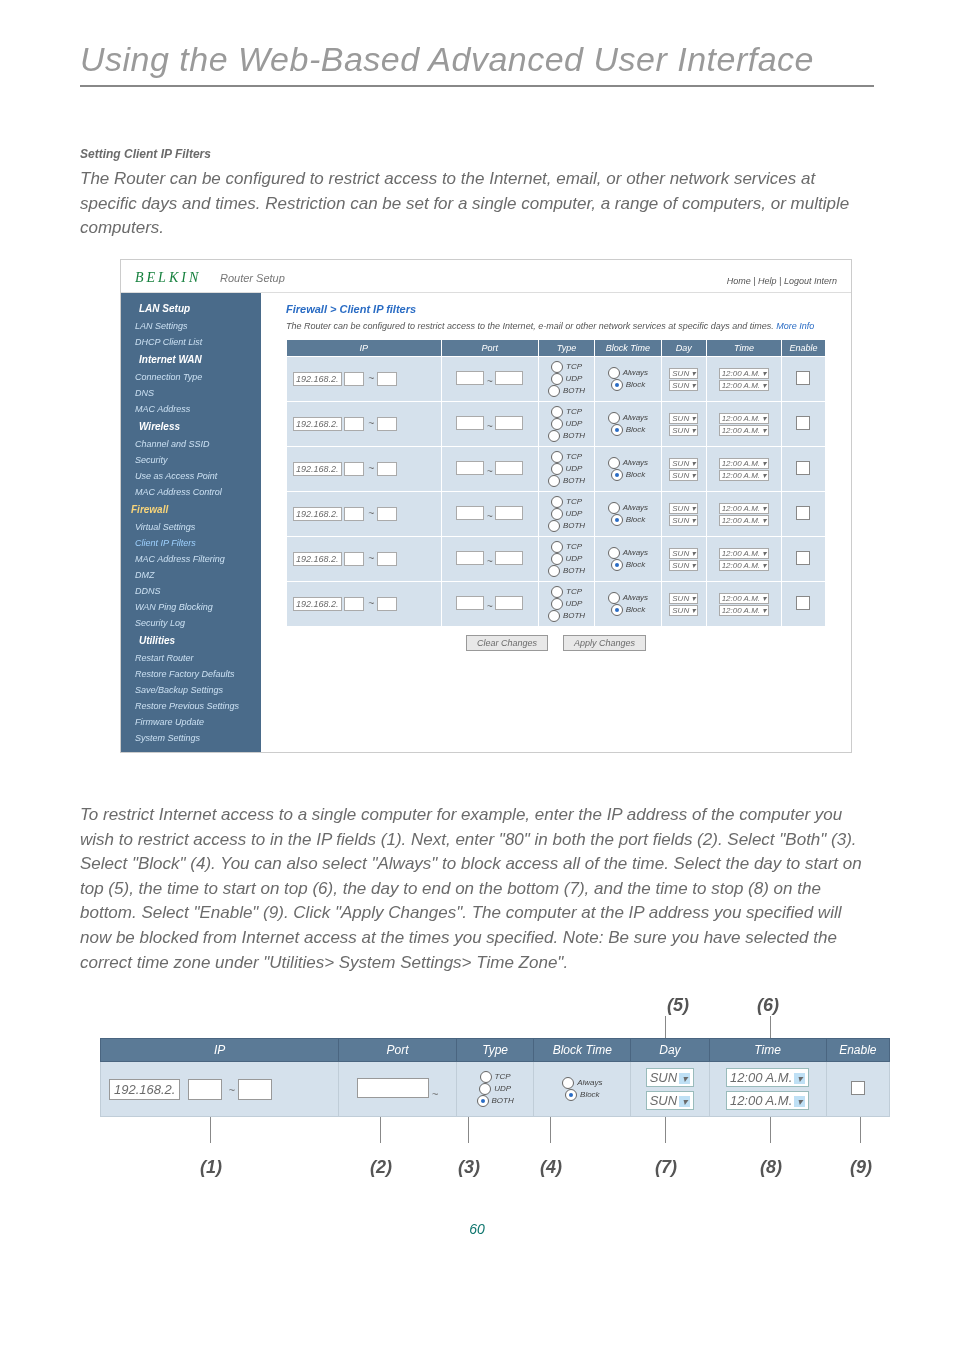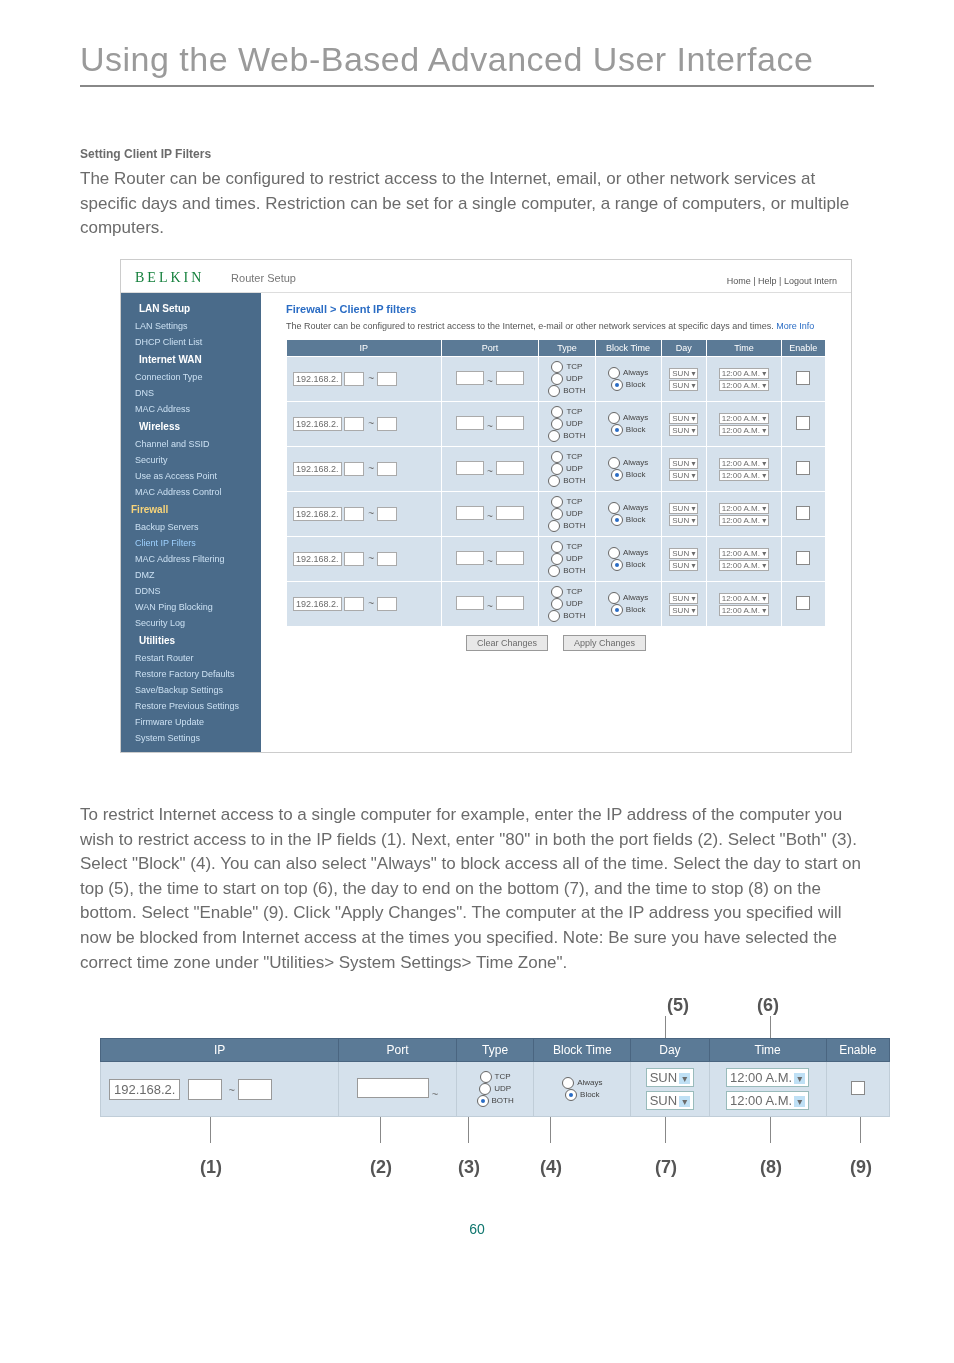--- a/index.html
+++ b/index.html
@@ -5,20 +5,21 @@
   body {
     margin: 0;
     padding: 0;
     background: #fff;
     font-family: Arial, Helvetica, sans-serif;
     color: #6b6b6b;
     width: 954px;
   }
   .page {
     padding: 40px 80px 30px 80px;
+    font-style: italic;
   }
   h1.title {
     font-size: 34px;
     font-weight: 300;
     color: #9a9a9a;
     margin: 0 0 6px 0;
     letter-spacing: 0.5px;
   }
   .hr {
     border-top: 2px solid #888;
@@ -44,21 +45,21 @@
     background: #fff;
   }
   .ss-top {
     display: flex;
     justify-content: space-between;
     align-items: flex-end;
     padding: 10px 14px 6px 14px;
     border-bottom: 1px solid #ddd;
   }
   .ss-logo { font-family: Georgia, serif; font-size: 14px; letter-spacing: 3px; color: #15803d; }
-  .ss-logo-sub { font-size: 11px; color: #777; margin-left: 24px; }
+  .ss-logo-sub { font-size: 11px; color: #777; margin-left: 16px; }
   .ss-links { font-size: 9px; color: #555; }
   .ss-body { display: flex; }
   .ss-side {
     width: 140px;
     background: #4a6b8a;
     color: #d5e3f0;
     padding: 6px 0;
   }
   .ss-side-h { font-weight: bold; color: #fff; padding: 4px 18px; font-size: 10px;}
   .ss-side-i { padding: 3px 10px 3px 14px; font-size: 9px; color: #cbe0f2; }
@@ -139,21 +140,21 @@
           <div class="ss-side-h">Internet WAN</div>
           <div class="ss-side-i">Connection Type</div>
           <div class="ss-side-i">DNS</div>
           <div class="ss-side-i">MAC Address</div>
           <div class="ss-side-h">Wireless</div>
           <div class="ss-side-i">Channel and SSID</div>
           <div class="ss-side-i">Security</div>
           <div class="ss-side-i">Use as Access Point</div>
           <div class="ss-side-i">MAC Address Control</div>
           <div class="ss-side-fw">Firewall</div>
-          <div class="ss-side-i">Backup Servers</div>
+          <div class="ss-side-i">Virtual Settings</div>
           <div class="ss-side-i ss-side-act">Client IP Filters</div>
           <div class="ss-side-i">MAC Address Filtering</div>
           <div class="ss-side-i">DMZ</div>
           <div class="ss-side-i">DDNS</div>
           <div class="ss-side-i">WAN Ping Blocking</div>
           <div class="ss-side-i">Security Log</div>
           <div class="ss-side-h">Utilities</div>
           <div class="ss-side-i">Restart Router</div>
           <div class="ss-side-i">Restore Factory Defaults</div>
           <div class="ss-side-i">Save/Backup Settings</div>

